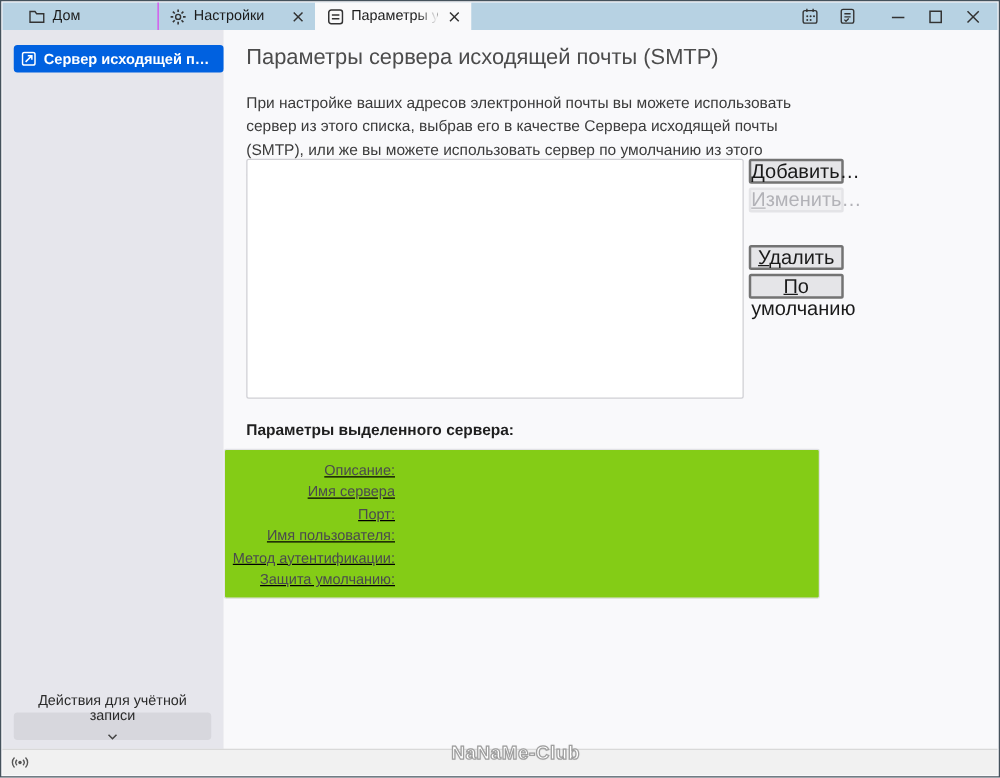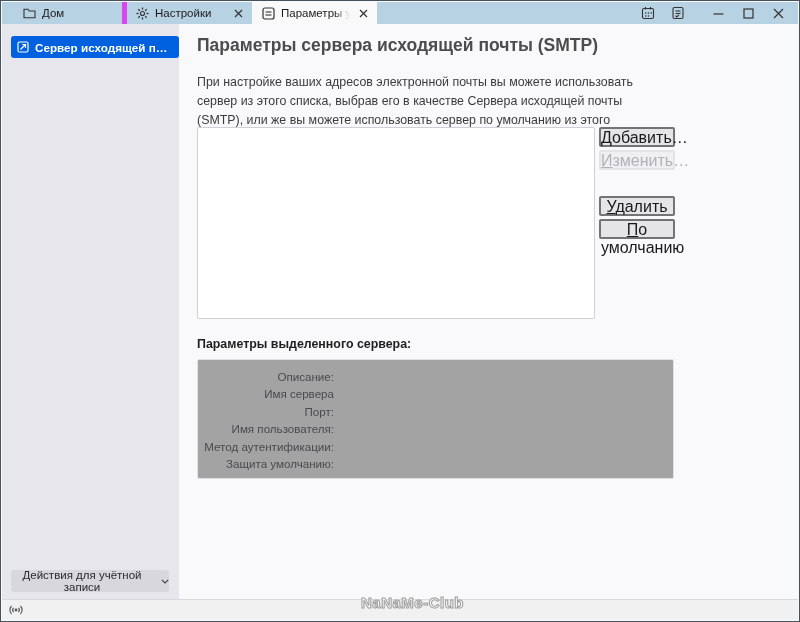--- a/index.html
+++ b/index.html
@@ -11,21 +11,21 @@
   
   .tabbar {
     position:absolute; left:1px; top:1px; right:1px; height:22px;
     background:#b7d2e3; display:flex; align-items:stretch;
   }
   .tab {
     width:125px; display:flex; align-items:center; gap:6px;
     font-size:11.5px; color:#1b1b1b; position:relative; cursor:default;
   }
   .tab .tab-label { flex:1; white-space:nowrap; overflow:hidden; position:relative; }
-  .tab-home { padding-left:21px; border-right:5px solid #d946ef; }
+  .tab-home { padding-left:21px; border-right:1px solid #d946ef; }
   .tab-settings { padding-left:9px; padding-right:7px; }
   .tab-account { background:#f9f9fa; padding-left:10px; padding-right:7px; }
   .fade-cover { position:absolute; right:0; top:0; bottom:0; width:16px;
     background:linear-gradient(to right, rgba(249,249,250,0), #f9f9fa); }
   .tab-close { width:14px; height:14px; display:flex; align-items:center; justify-content:center; flex:none; }
   .tray { margin-left:auto; display:flex; align-items:center; gap:13px; padding-right:12px; }
   .tray-btn { width:17px; height:17px; display:flex; align-items:center; justify-content:center; }
   .win-controls { display:flex; align-items:center; gap:15px; margin-left:12px; }
   .win-btn { width:15px; height:15px; display:flex; align-items:center; justify-content:center; }
   
@@ -37,26 +37,26 @@
     position:absolute; left:9px; top:12px; width:168px; height:22px;
     background:#0061e0; border-radius:3px; color:#fff;
     display:flex; align-items:center; gap:6px; padding:0 6px;
     font-size:11.7px; font-weight:600; cursor:default;
   }
   .sidebar-selected .lbl { flex:1; white-space:nowrap; overflow:hidden; text-overflow:ellipsis; }
   .account-actions {
     position:absolute; left:9px; bottom:9px; width:158px; height:22px;
     background:#d7d7dd; border:none; border-radius:3px;
     font-family:inherit; font-size:11.5px; color:#2b2b2b;
-    display:flex; align-items:center; justify-content:flex-start; gap:8px; cursor:default;
+    display:flex; align-items:center; justify-content:flex-end; gap:8px; cursor:default;flex-direction:column;
   }
   .content { position:absolute; left:178px; top:23px; right:1px; bottom:22px; background:#f9f9fb; }
   
   .page-title {
-    position:absolute; left:18px; top:11px; font-size:17.5px; font-weight:700; color:#4c4c4c;
+    position:absolute; left:18px; top:11px; font-size:17.5px; font-weight:400; color:#4c4c4c;
   }
   .page-desc {
     position:absolute; left:18px; top:49px; width:458px;
     font-size:12.4px; line-height:19px; color:#3b3b3b;
   }
   .server-listbox {
     position:absolute; left:18px; top:103px; width:398px; height:192px;
     background:#fff; border:1px solid #cfcfd4; border-radius:2px;
   }
   .btn-col { position:absolute; left:420px; top:103px; width:76px; display:flex; flex-direction:column; }
@@ -65,22 +65,22 @@
     font-family:inherit; font-size:16px; color:#1a1a1a; cursor:default;
   }
   .btn + .btn { margin-top:3px; }
   .btn.gap { margin-top:26px; }
   .btn:disabled { background:#f0f0f2; border-color:#e4e4e7; color:#b2b2b7; }
   .btn u { text-decoration:underline; text-underline-offset:1px; }
   .section-header {
     position:absolute; left:18px; top:313px; font-size:12.4px; font-weight:700; color:#1f1f1f;
   }
   .detail-panel {
-    position:absolute; left:18px; top:335px; width:477px; height:120px;
-    background:#a3a3a3; border:1px solid #e2e2e6; border-radius:2px; padding-top:8px;
+    position:absolute; left:0; top:335px; width:477px; height:120px;
+    background:#84cc16; border:1px solid #e2e2e6; border-radius:2px; padding-top:8px;text-decoration:underline;
   }
   .detail-row { height:17.4px; display:flex; }
   .detail-row .dlabel {
     width:136px; text-align:right; font-size:11.6px; color:#4a4a4e; line-height:17.4px;
   }
   
   .statusbar {
     position:absolute; left:1px; right:1px; bottom:1px; height:21px;
     background:#f1f1f1; border-top:1px solid #d9d9d9;
     display:flex; align-items:center; padding-left:6px;

